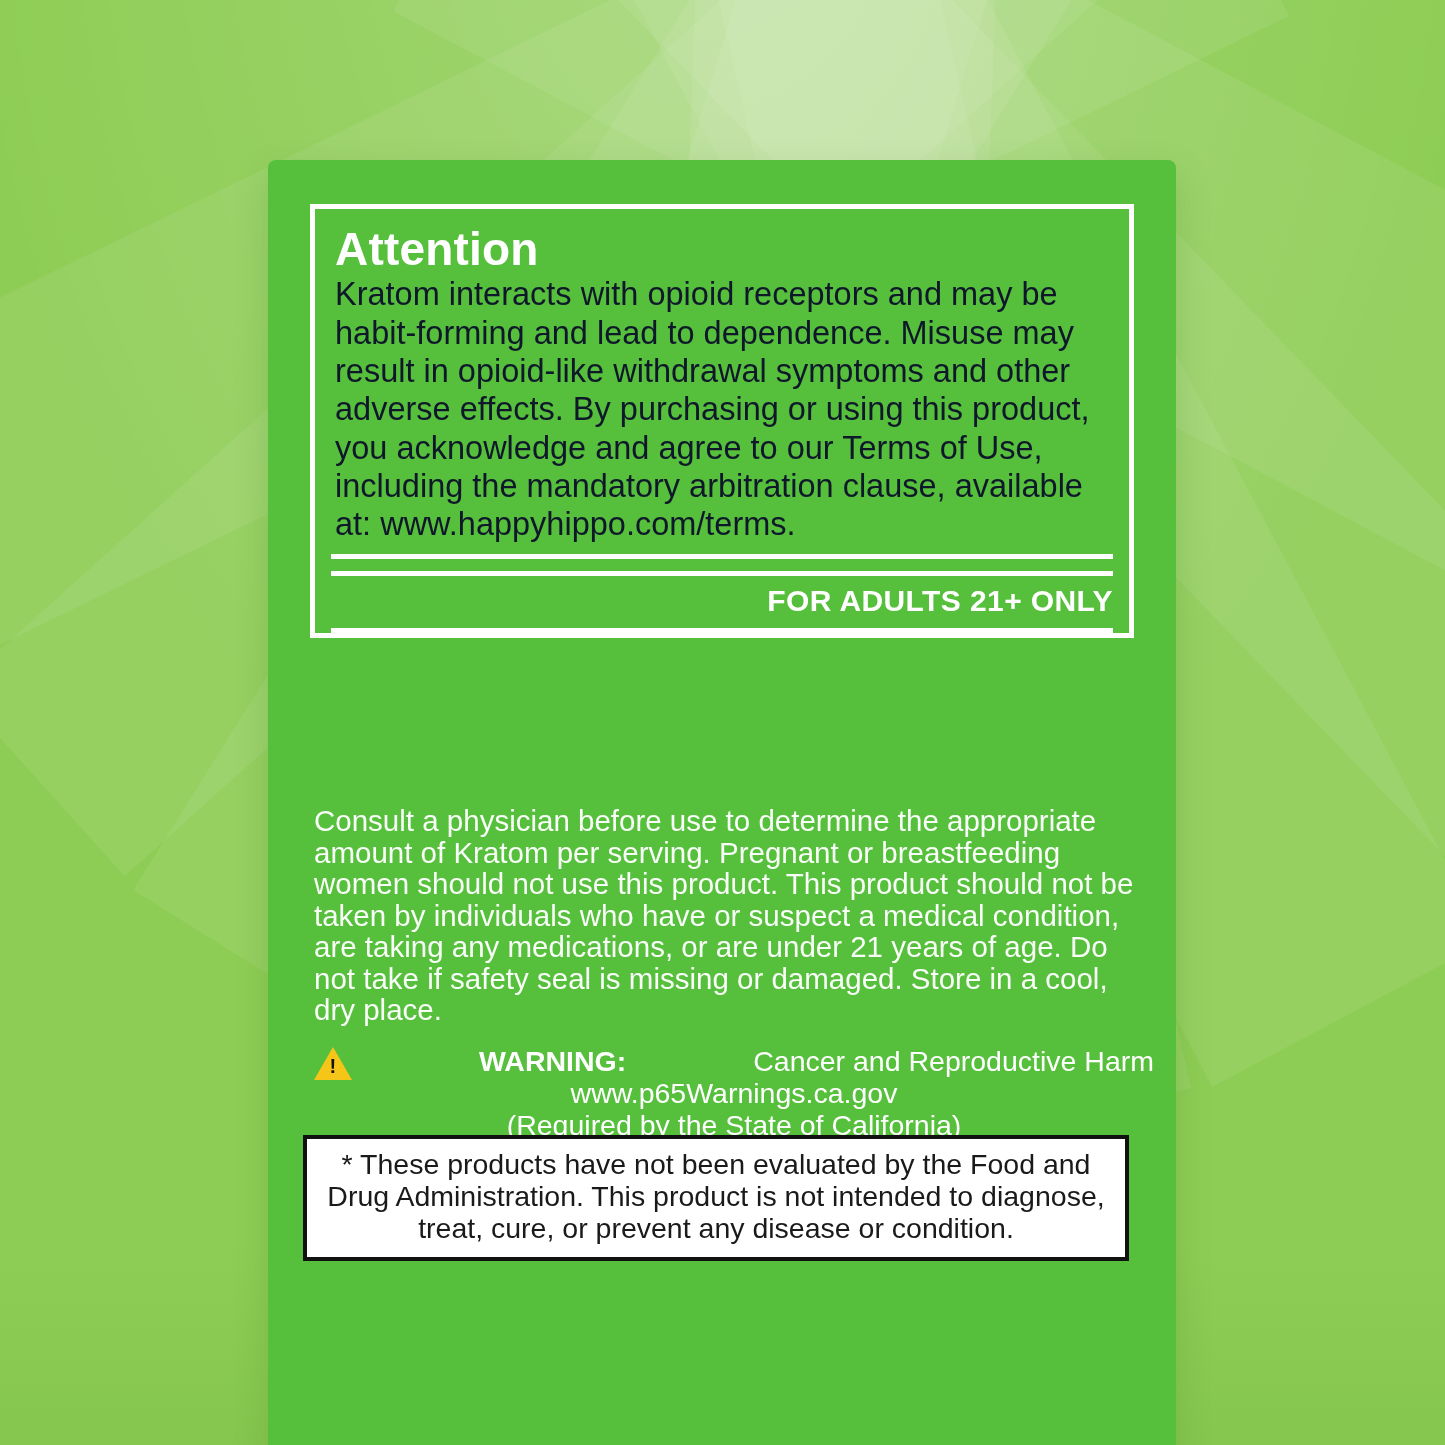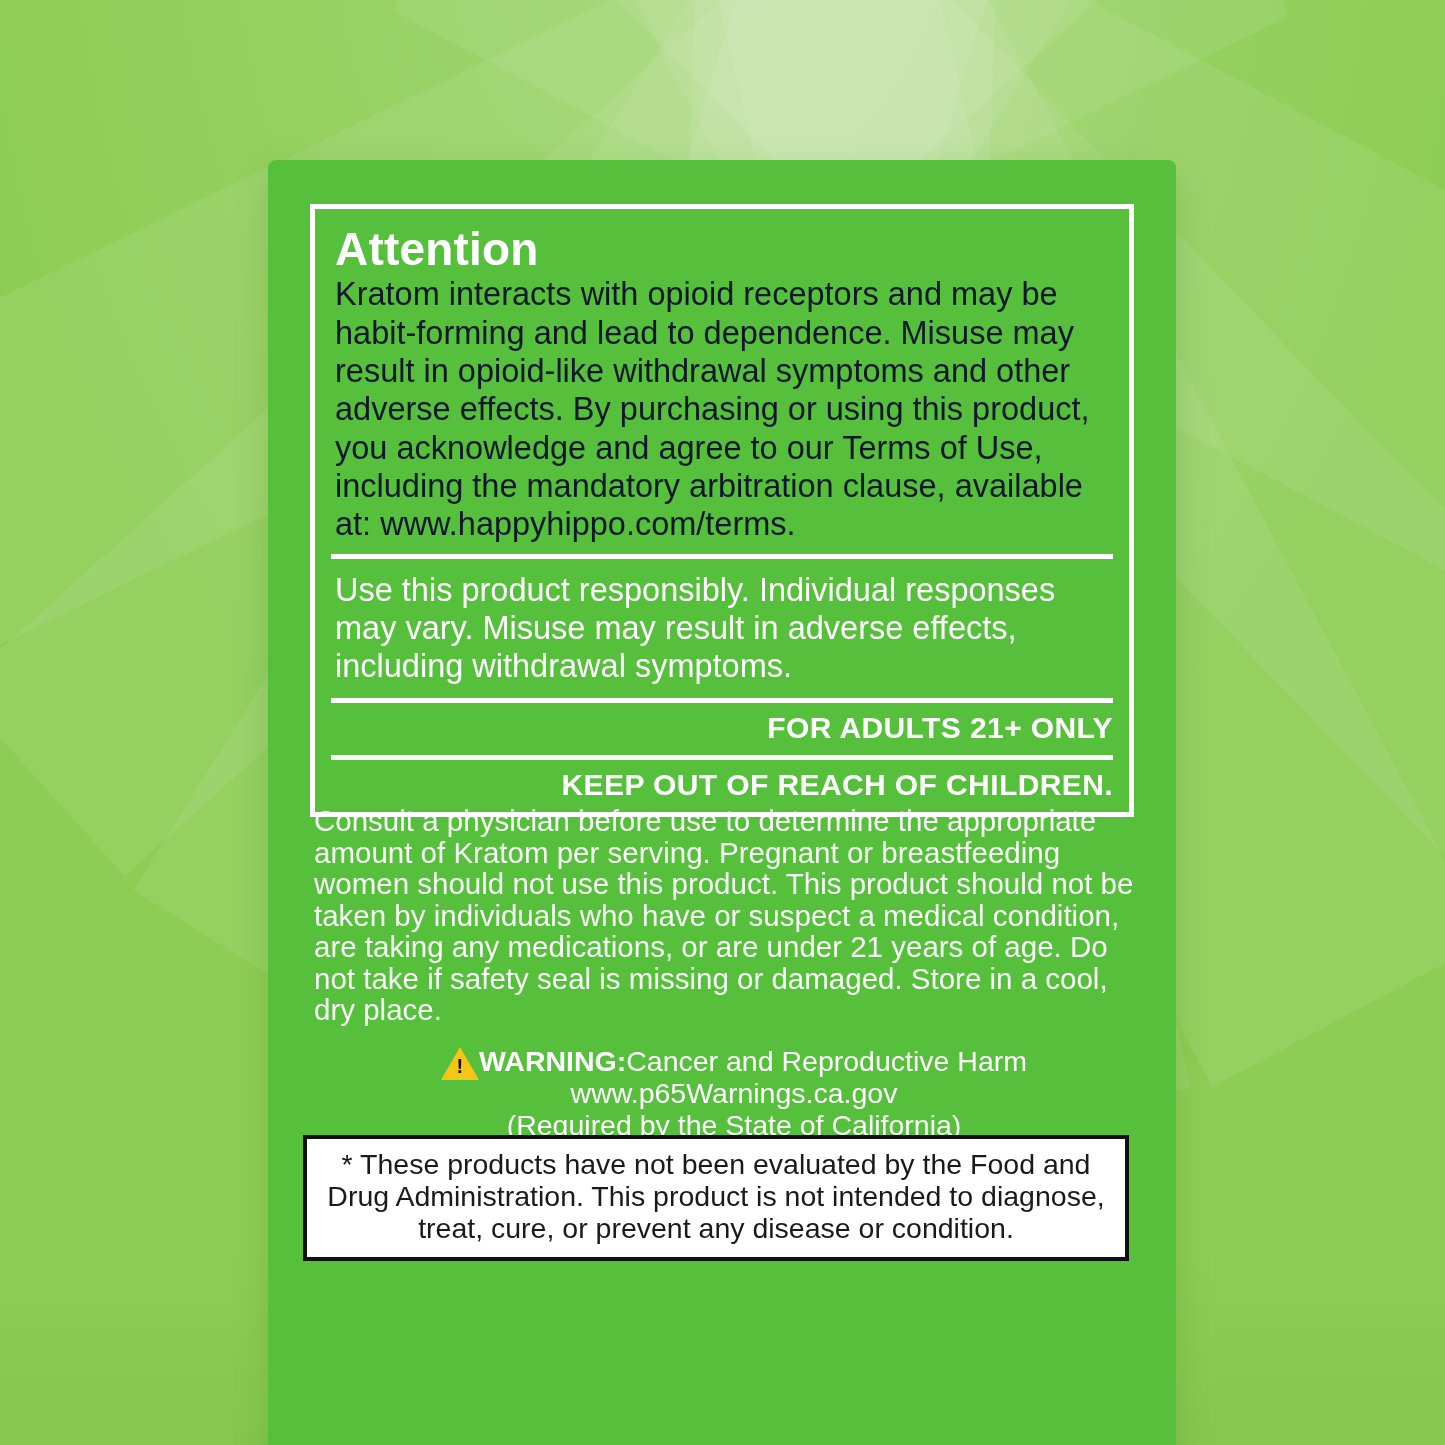--- a/index.html
+++ b/index.html
@@ -123,22 +123,22 @@
     left: 46px; top: 885px;
     width: 840px;
     text-align: center;
     color: #ffffff;
     font-size: 28.5px;
     line-height: 1.12;
   }
   .p65 .line1 {
     display: flex;
     align-items: center;
-    justify-content: center;
-    gap: 0;
+    justify-content: space-between;
+    gap: 23px;
   }
   .p65 .warn-word { font-weight: bold; }
   .warn-tri {
     display: inline-block;
     width: 0; height: 0;
     border-left: 19px solid transparent;
     border-right: 19px solid transparent;
     border-bottom: 33px solid #f5c518;
     position: relative;
     top: 2px;
@@ -185,25 +185,23 @@
   <div class="glow"></div>
   <div class="floor"></div>
 </div>
 
 <div class="card">
 
   <div class="attn-box">
     <div class="attn-title">Attention</div>
     <div class="attn-body">Kratom interacts with opioid receptors and may be habit-forming and lead to dependence. Misuse may result in opioid-like withdrawal symptoms and other adverse effects. By purchasing or using this product, you acknowledge and agree to our Terms of Use, including the mandatory arbitration clause, available at: www.happyhippo.com/terms.</div>
     <div class="divider"></div>
-    <div class="attn-body2">Use this product responsibly. Individual responses may vary. Misuse may result in adverse effects, including withdrawal symptoms.</div>
     <div class="divider-thin"></div>
     <div class="banner">FOR ADULTS 21+ ONLY</div>
     <div class="divider-thin"></div>
-    <div class="banner">KEEP OUT OF REACH OF CHILDREN.</div>
   </div>
 
   <div class="consult">Consult a physician before use to determine the appropriate amount of Kratom per serving. Pregnant or breastfeeding women should not use this product. This product should not be taken by individuals who have or suspect a medical condition, are taking any medications, or are under 21 years of age. Do not take if safety seal is missing or damaged. Store in a cool, dry place.</div>
 
   <div class="p65">
     <div class="line1">
       <span class="warn-tri"></span>
       <span class="warn-word">WARNING:</span>
       <span>Cancer and Reproductive Harm</span>
     </div>

